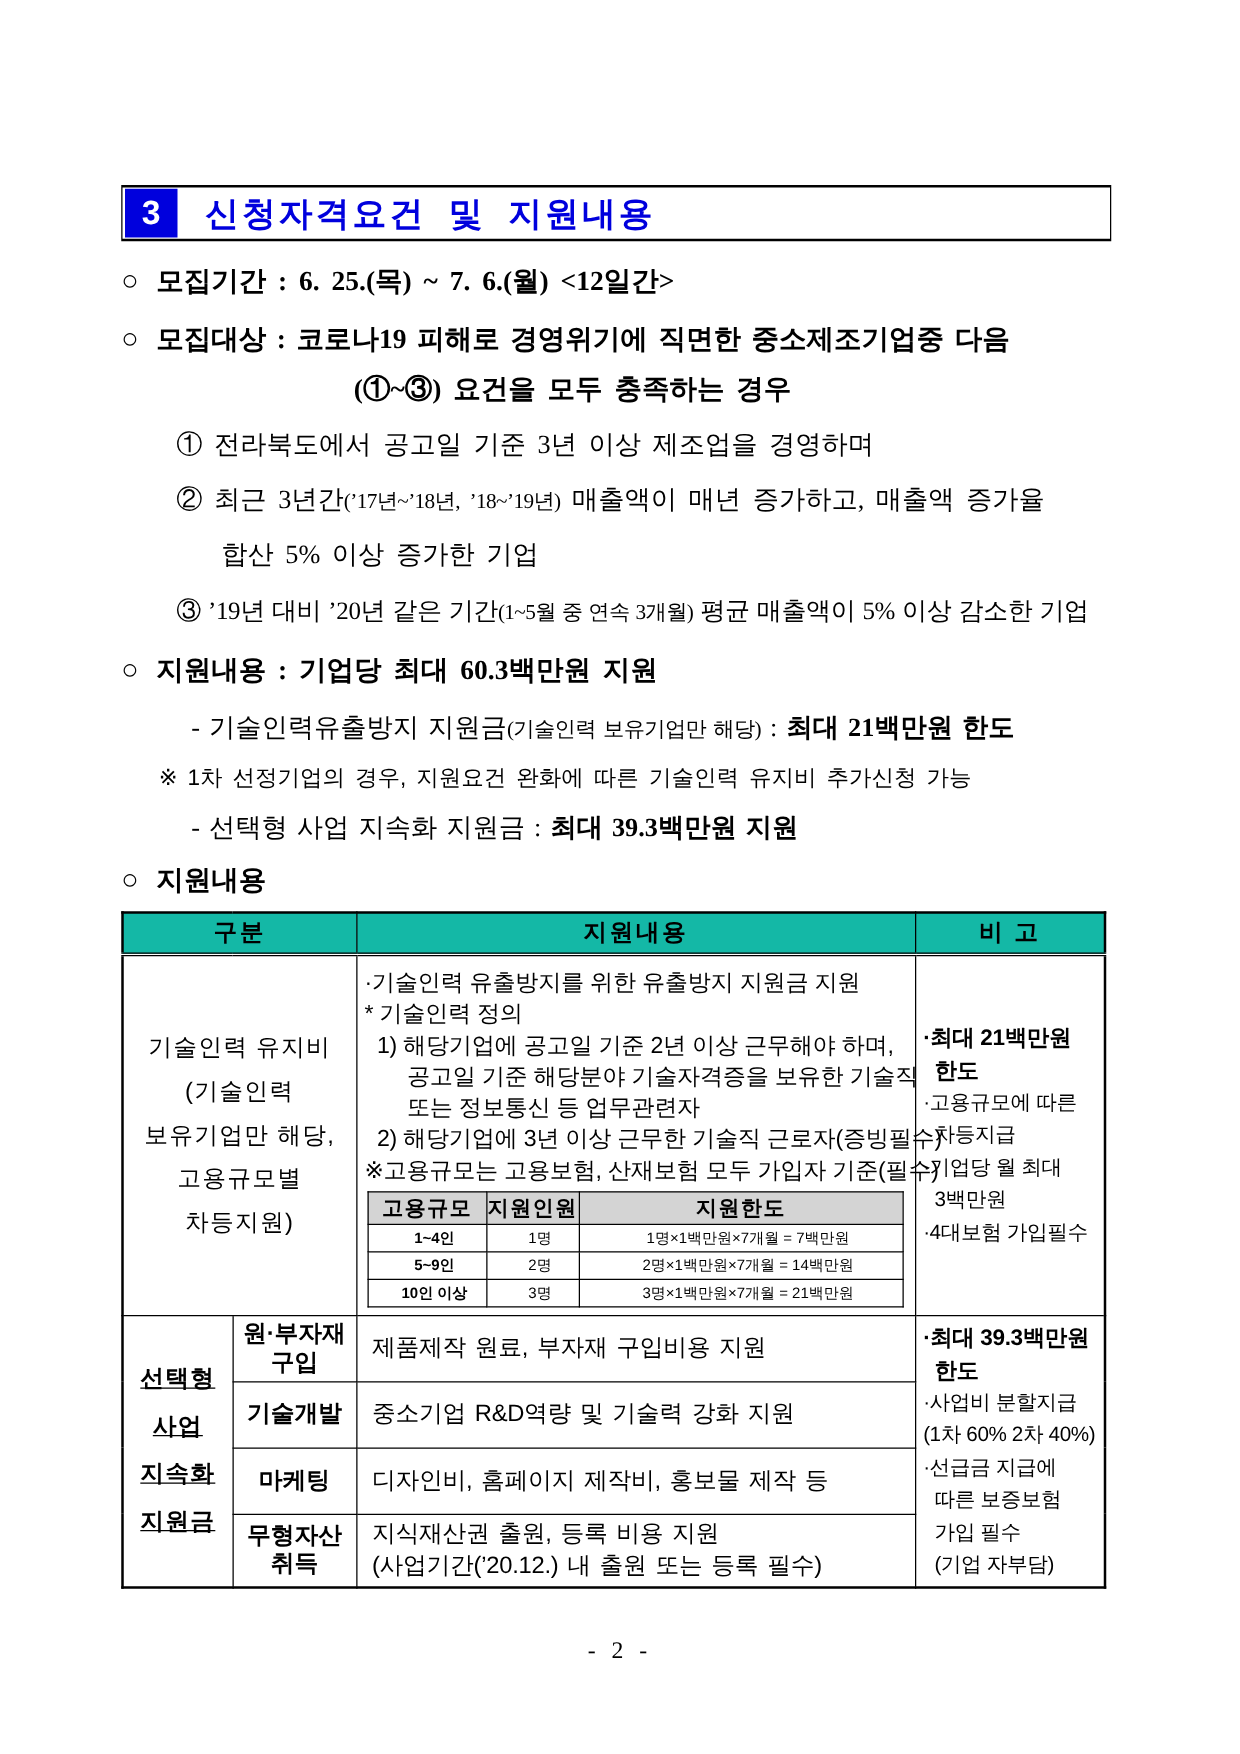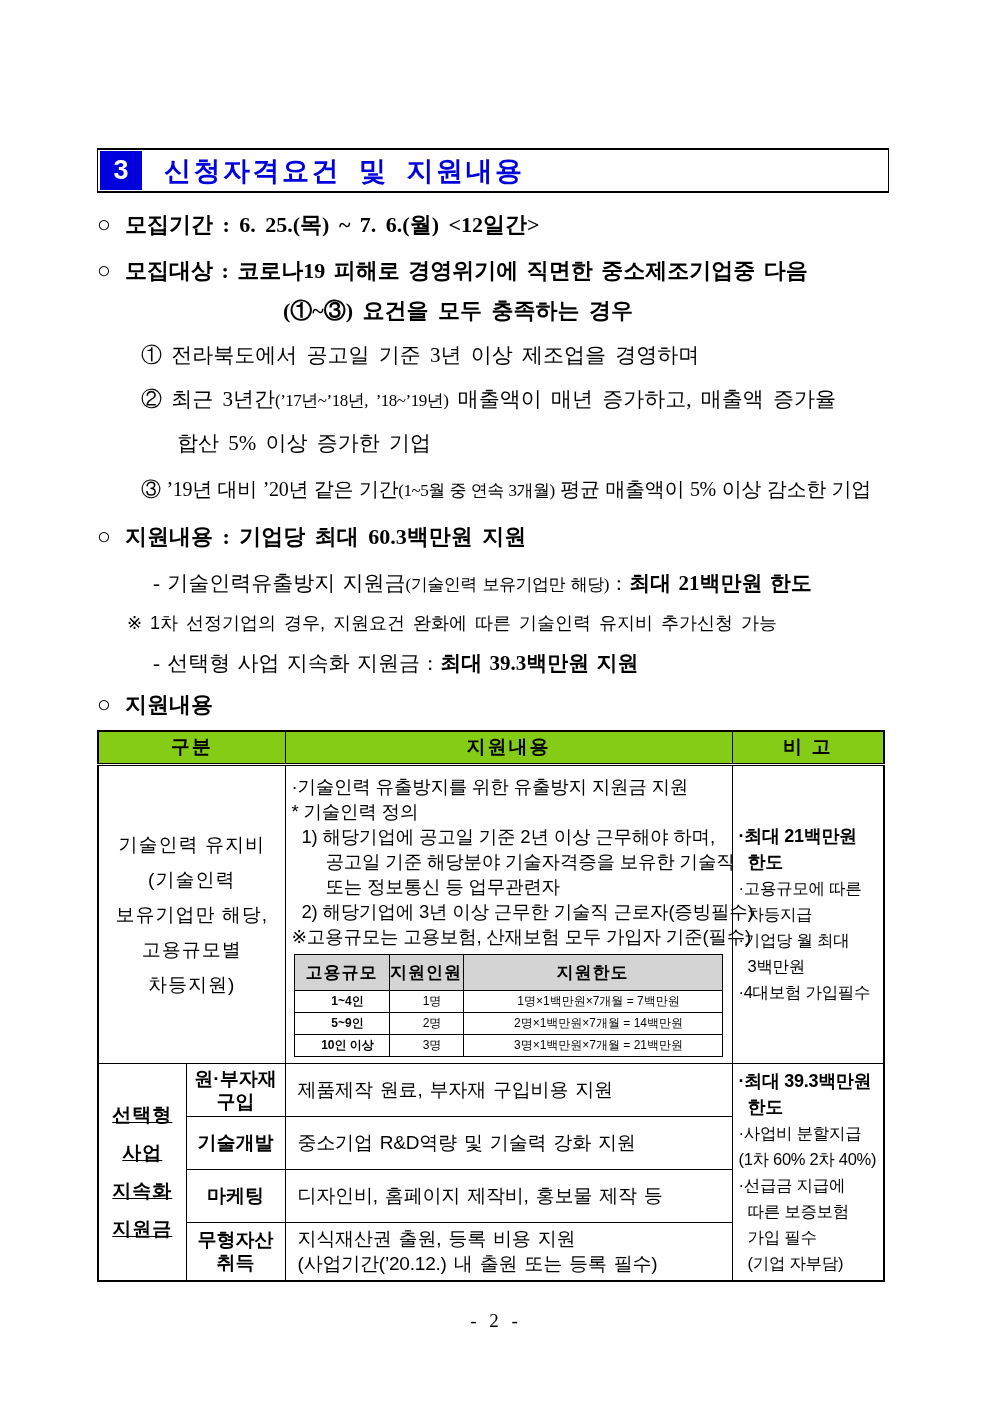--- a/index.html
+++ b/index.html
@@ -61,38 +61,38 @@
   .main-table {
     border-collapse: collapse;
     margin-top: 10px;
     width: 786px;
     table-layout: fixed;
     font-family: "Liberation Sans", "DejaVu Sans", sans-serif;
     border: 2px solid #000;
   }
   .main-table th, .main-table td { border: 1px solid #000; vertical-align: middle; }
   .main-table th {
-    background: #84cc16; font-size: 19px; font-weight: bold;
+    background: #14b8a6; font-size: 19px; font-weight: bold;
     height: 33px; text-align: center; letter-spacing: 2px;
     border-bottom: 3px double #000;
   }
   .cat-cell { text-align: center; font-weight: normal; font-size: 19px; line-height: 35px; letter-spacing: 1px; }
   .tech-row > td { height: 283px; }
   .content-cell { padding: 8px 4px 6px 6px; vertical-align: top; }
   .cl { font-size: 18.5px; line-height: 25px; white-space: nowrap; letter-spacing: -0.2px; }
   .cl-i1 { margin-left: 10px; }
   .cl-i2 { margin-left: 34px; }
 
   .inner-table {
     border-collapse: collapse; margin-top: 5px; margin-left: 2px;
     width: 428px; table-layout: fixed; border: 1px solid #000;
   }
   .inner-table th {
     background: #d4d4d4; font-size: 17px; font-weight: bold;
-    height: 36px; border: 1px solid #000; border-bottom: 1px solid #000;
+    height: 26px; border: 1px solid #000; border-bottom: 1px solid #000;
     letter-spacing: 1px;
   }
   .inner-table td {
     border: 1px solid #000; font-size: 12px; height: 22px;
     text-align: center; white-space: nowrap; padding-left: 12px;
   }
   .inner-table td.rowlab { font-weight: bold; }
 
   .remark-cell { padding: 4px 2px 4px 6px; }
   .rk { font-size: 16.5px; line-height: 26px; white-space: nowrap; letter-spacing: -0.3px; }

